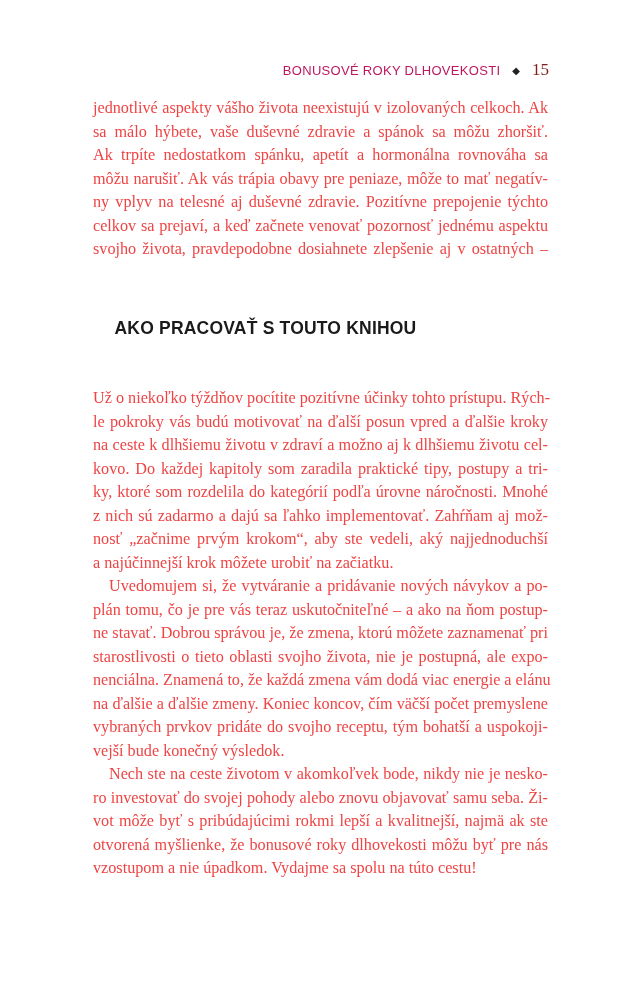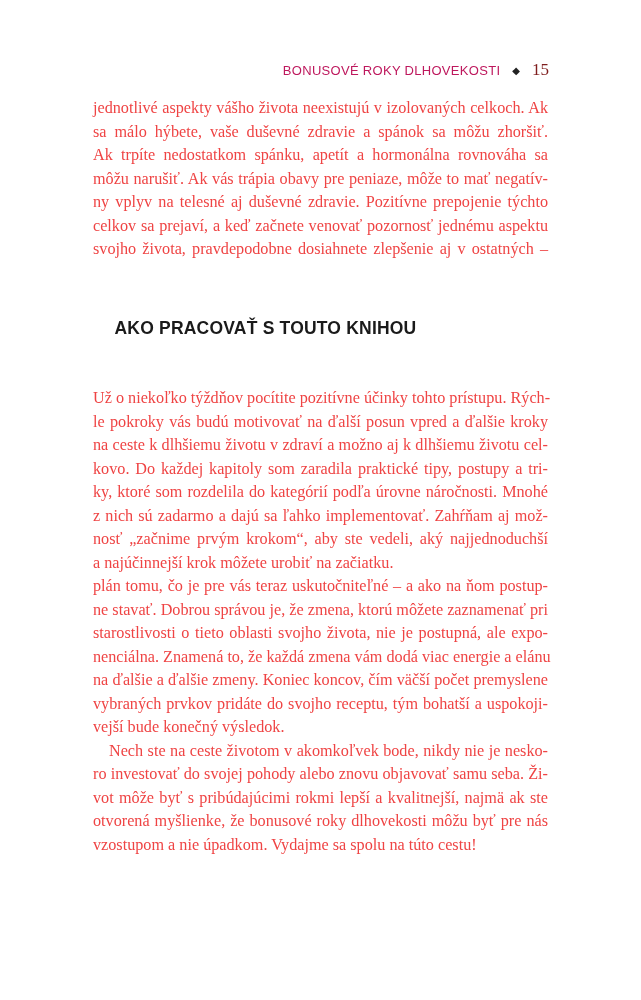--- a/index.html
+++ b/index.html
@@ -56,20 +56,21 @@
     <span class="line">Už o niekoľko týždňov pocítite pozitívne účinky tohto prístupu. Rých-</span>
     <span class="line">le pokroky vás budú motivovať na ďalší posun vpred a ďalšie kroky</span>
     <span class="line">na ceste k dlhšiemu životu v zdraví a možno aj k dlhšiemu životu cel-</span>
     <span class="line">kovo. Do každej kapitoly som zaradila praktické tipy, postupy a tri-</span>
     <span class="line">ky, ktoré som rozdelila do kategórií podľa úrovne náročnosti. Mnohé</span>
     <span class="line">z nich sú zadarmo a dajú sa ľahko implementovať. Zahŕňam aj mož-</span>
     <span class="line">nosť „začnime prvým krokom“, aby ste vedeli, aký najjednoduchší</span>
     <span class="line last">a najúčinnejší krok môžete urobiť na začiatku.</span>
   </div>
   <div>
+    <span class="line indent">Uvedomujem si, že vytváranie a pridávanie nových návykov a po-</span>
     <span class="line">plán tomu, čo je pre vás teraz uskutočniteľné – a ako na ňom postup-</span>
     <span class="line">ne stavať. Dobrou správou je, že zmena, ktorú môžete zaznamenať pri</span>
     <span class="line">starostlivosti o tieto oblasti svojho života, nie je postupná, ale expo-</span>
     <span class="line">nenciálna. Znamená to, že každá zmena vám dodá viac energie a elánu</span>
     <span class="line">na ďalšie a ďalšie zmeny. Koniec koncov, čím väčší počet premyslene</span>
     <span class="line">vybraných prvkov pridáte do svojho receptu, tým bohatší a uspokoji-</span>
     <span class="line last">vejší bude konečný výsledok.</span>
   </div>
   <div>
     <span class="line indent">Nech ste na ceste životom v akomkoľvek bode, nikdy nie je nesko-</span>

